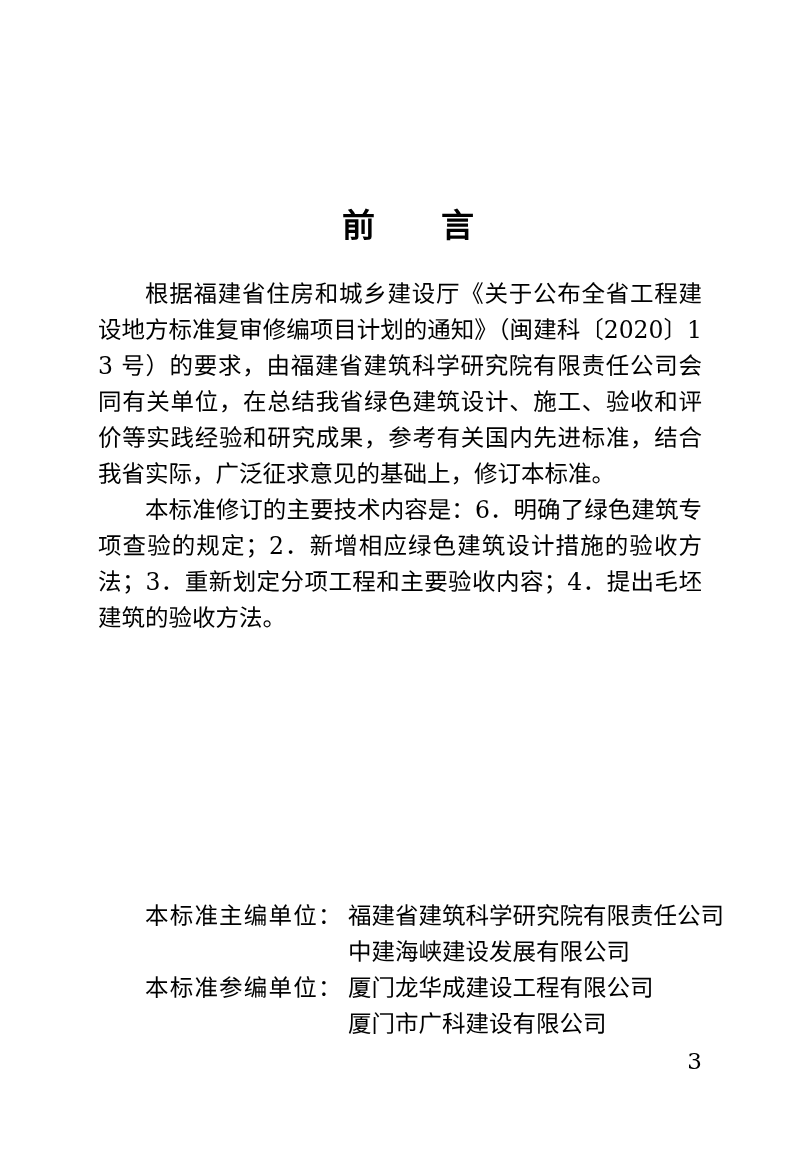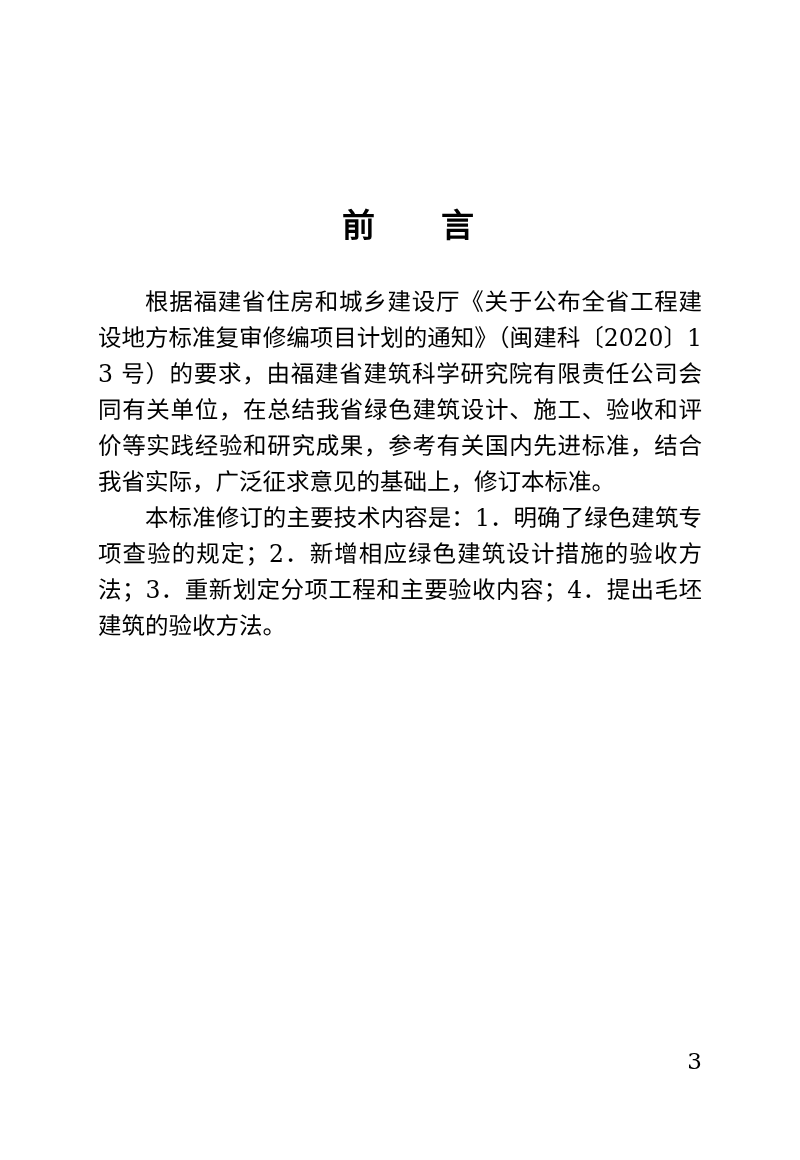--- a/index.html
+++ b/index.html
@@ -38,21 +38,21 @@
     letter-spacing: 0;
     line-height: 44px;
     white-space: pre;
     padding-left: 8px;
   }
 
   
   .body-block {
     position: absolute;
     left: 98px;
-    top: 284px;
+    top: 276px;
     width: 604px;
   }
 
   .para {
     font-size: 23.5px;
     line-height: 36px;
     text-align: justify;
     text-justify: inter-character;
     text-indent: 47px;
     margin: 0;
@@ -103,19 +103,38 @@
 </style>
 </head>
 <body>
 
 <div class="page">
 
   <div class="doc-title">前　　言</div>
 
   <div class="body-block">
     <p class="para">根据福建省住房和城乡建设厅《关于公布全省工程建设地方标准复审修编项目计划的通知》（闽建科〔2020〕13 号）的要求，由福建省建筑科学研究院有限责任公司会同有关单位，在总结我省绿色建筑设计、施工、验收和评价等实践经验和研究成果，参考有关国内先进标准，结合我省实际，广泛征求意见的基础上，修订本标准。</p>
-    <p class="para">本标准修订的主要技术内容是：1．明确了绿色建筑专项查验的规定；2．新增相应绿色建筑设计措施的验收方法；3．重新划定分项工程和主要验收内容；4．提出毛坯建筑的验收方法。</p>
+    <p class="para">本标准修订的主要技术内容是：6．明确了绿色建筑专项查验的规定；2．新增相应绿色建筑设计措施的验收方法；3．重新划定分项工程和主要验收内容；4．提出毛坯建筑的验收方法。</p>
   </div>
 
+  <div class="units-block">
+
+    <div class="unit-group">
+      <span class="unit-label">本标准主编单位：</span>
+      <div class="unit-names">
+        <span class="unit-name">福建省建筑科学研究院有限责任公司</span>
+        <span class="unit-name">中建海峡建设发展有限公司</span>
+      </div>
+    </div>
+
+    <div class="unit-group">
+      <span class="unit-label">本标准参编单位：</span>
+      <div class="unit-names">
+        <span class="unit-name">厦门龙华成建设工程有限公司</span>
+        <span class="unit-name">厦门市广科建设有限公司</span>
+      </div>
+    </div>
+
+  </div>
 
   <div class="page-number">3</div>
 
 </div>
 
 </body></html>

